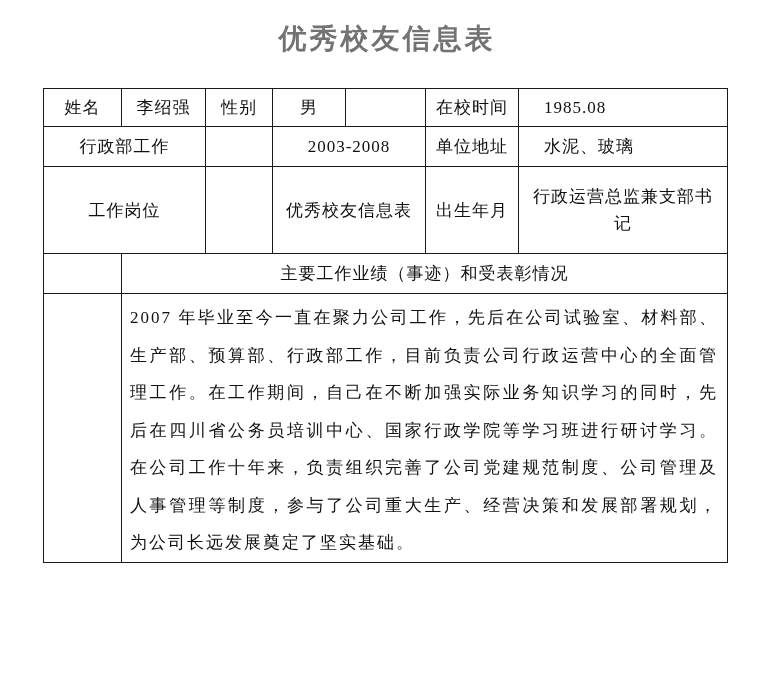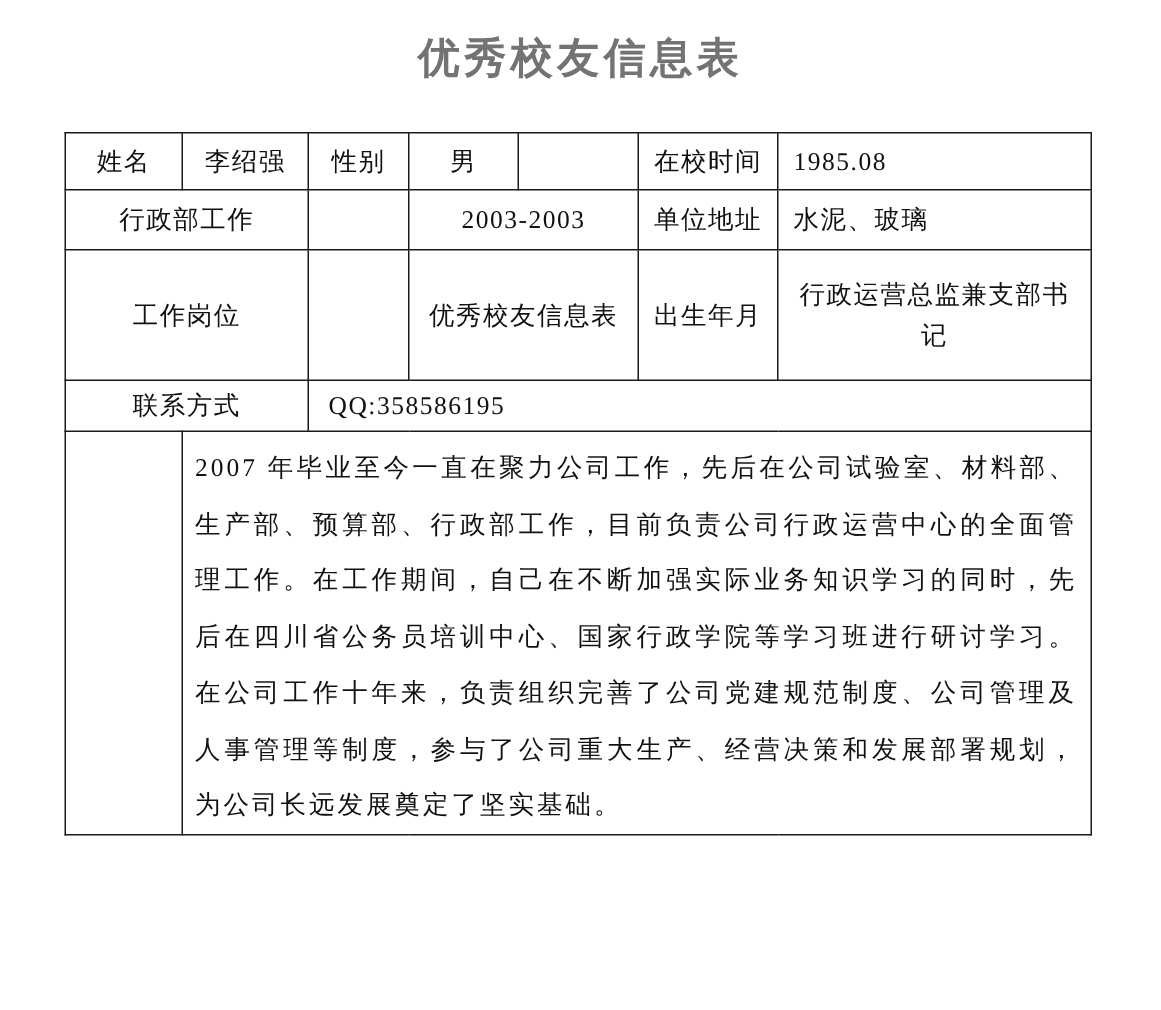--- a/index.html
+++ b/index.html
@@ -22,21 +22,21 @@
     border:1px solid var(--border);
     text-align:center; vertical-align:middle;
     font-size:17px; letter-spacing:1px; padding:0 4px;
     overflow:hidden; word-break:break-all;
   }
   tr.r1 { height:38px; }
   tr.r2, tr.r3, tr.r4, tr.r7 { height:40px; }
   tr.r5 { height:64px; }
   tr.r6 { height:34px; }
   tr.r8 { height:257px; }
-  td.left  { text-align:left; padding-left:10px; }
+  td.left  { text-align:left; padding-left:25px; }
   td.qqcell{ text-align:left; padding-left:13px; }
   td.wrap2 { line-height:27px; padding:16px 8px; }
   td.achievements {
     text-align:justify; text-justify:inter-ideograph; vertical-align:top;
     line-height:37.5px; letter-spacing:2px; padding:5px 9px 0 8px;
     font-size:17px;
   }
   .squiggle {
     text-decoration:underline; text-decoration-style:wavy;
     text-decoration-color:var(--squiggle); text-decoration-thickness:1px;
@@ -64,33 +64,33 @@
       <td>李绍强</td>
       <td>性别</td>
       <td>男</td>
       <td></td>
       <td>在校时间</td>
       <td class="left">1985.08</td>
     </tr>
     <tr class="r2">
       <td colspan="2">行政部工作</td>
       <td></td>
-      <td colspan="2">2003-2003</td>
+      <td colspan="2">2003-2008</td>
       <td>单位地址</td>
       <td class="left">水泥、玻璃</td>
     </tr>
     <tr class="r5">
       <td colspan="2">工作岗位</td>
       <td></td>
       <td colspan="2">优秀校友信息表</td>
       <td>出生年月</td>
       <td class="wrap2">行政运营总监兼支部书记</td>
     </tr>
-    <tr class="r6">
-      <td colspan="2">联系方式</td>
-      <td colspan="5" class="qqcell">QQ:358586195</td>
+    <tr class="r7">
+      <td></td>
+      <td colspan="6">主要工作业绩（事迹）和受表彰情况</td>
     </tr>
     <tr class="r8">
       <td></td>
       <td colspan="6" class="achievements">2007 年毕业至今一直在聚力公司工作，先后在公司试验室、材料部、生产部、预算部、行政部工作，目前负责公司行政运营中心的全面管理工作。在工作期间，自己在不断加强实际业务知识学习的同时，先后在四川省公务员培训中心、国家行政学院等学习班进行研讨学习。在公司工作十年来，负责组织完善了公司党建规范制度、公司管理及人事管理等制度，参与了公司重大生产、经营决策和发展部署规划，为公司长远发展奠定了坚实基础。</td>
     </tr>
   </tbody>
 </table>
 
 </body></html>

